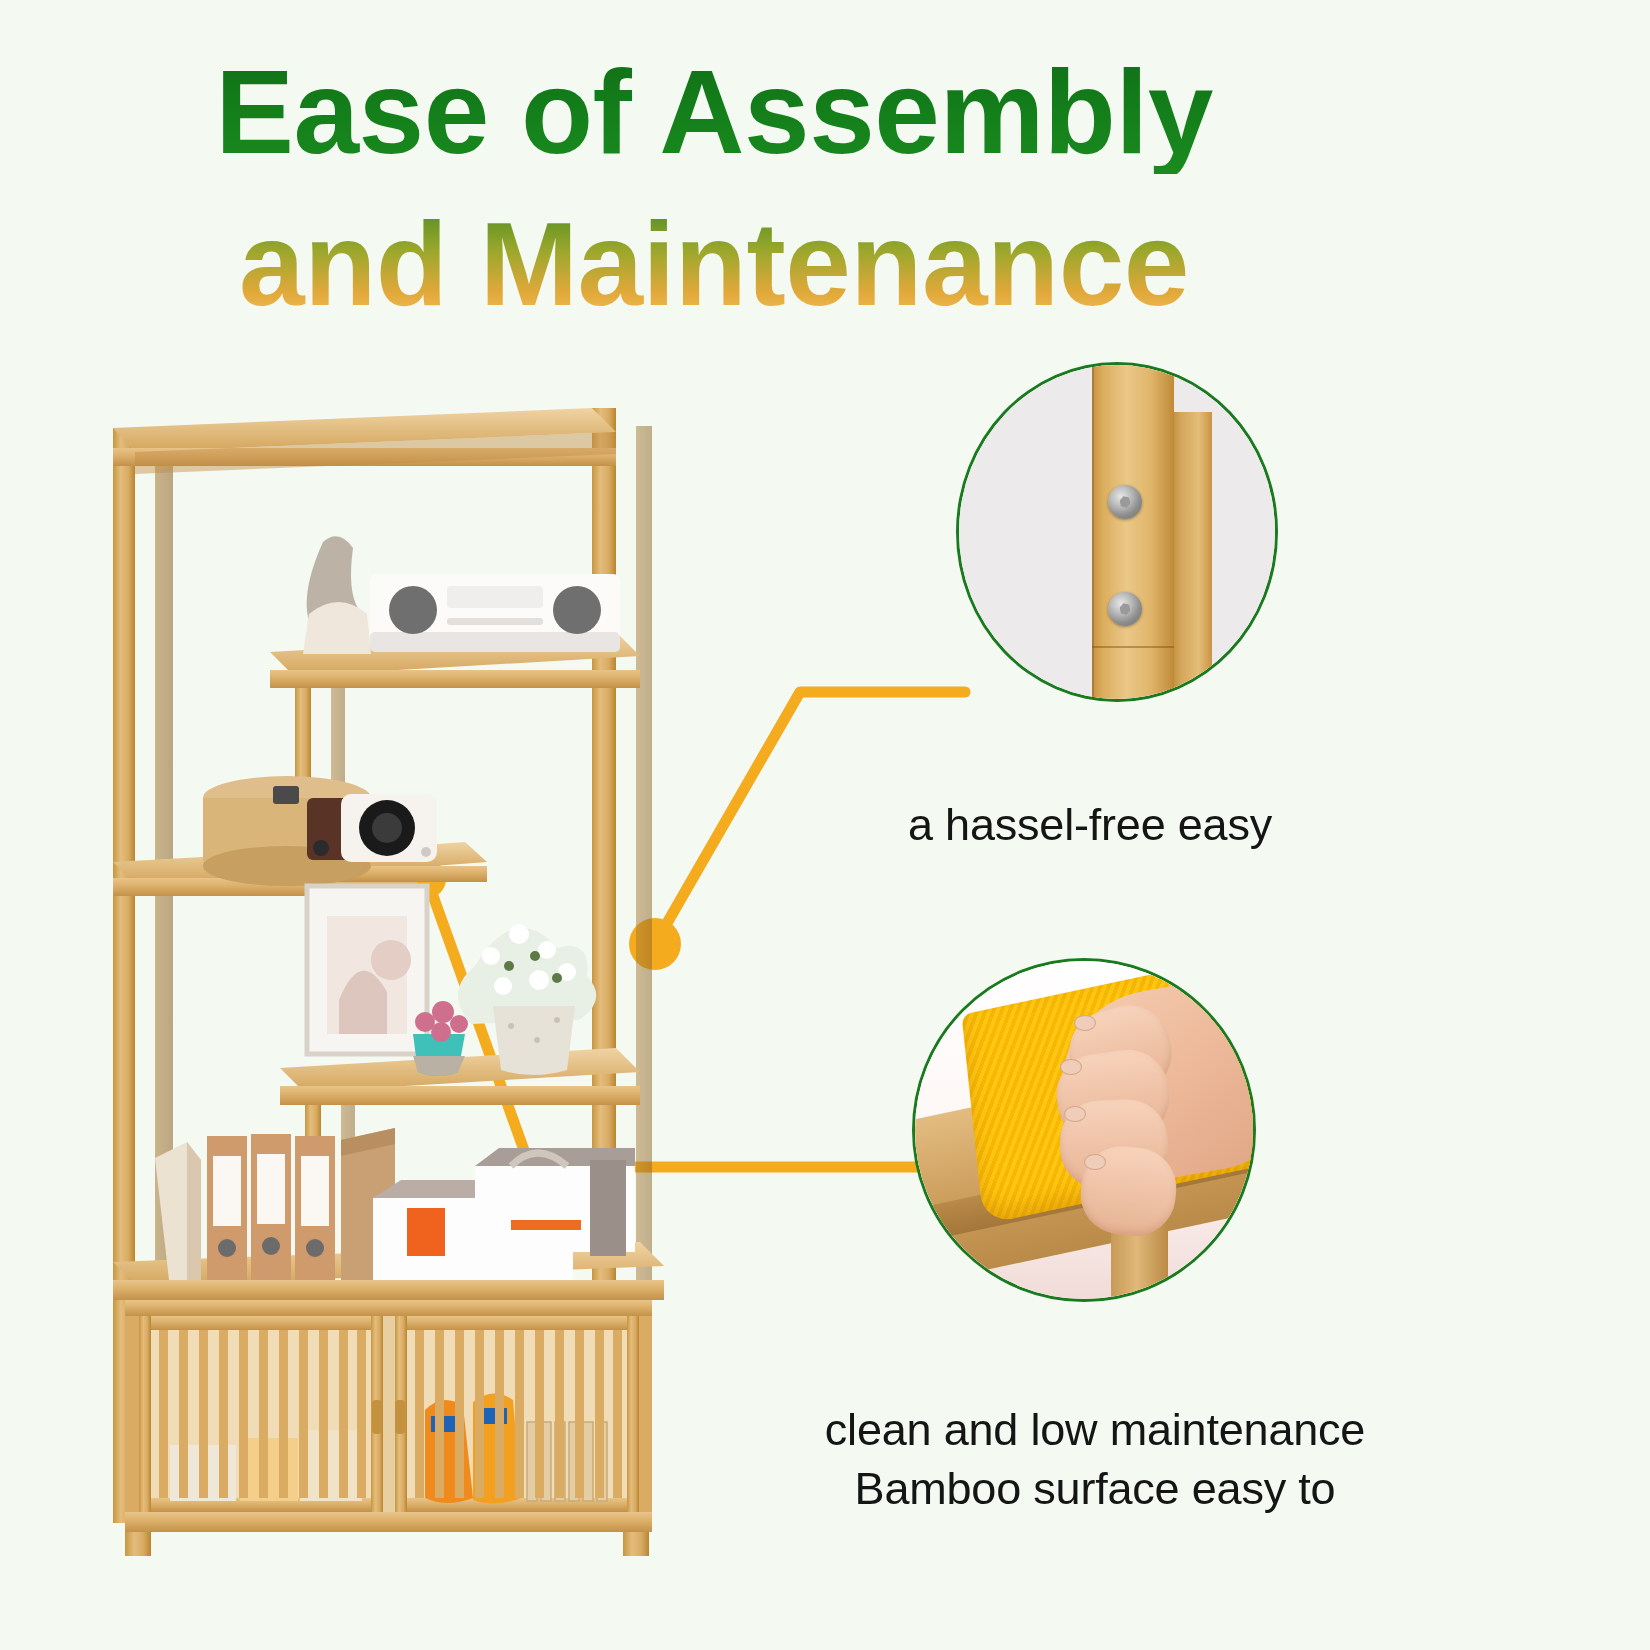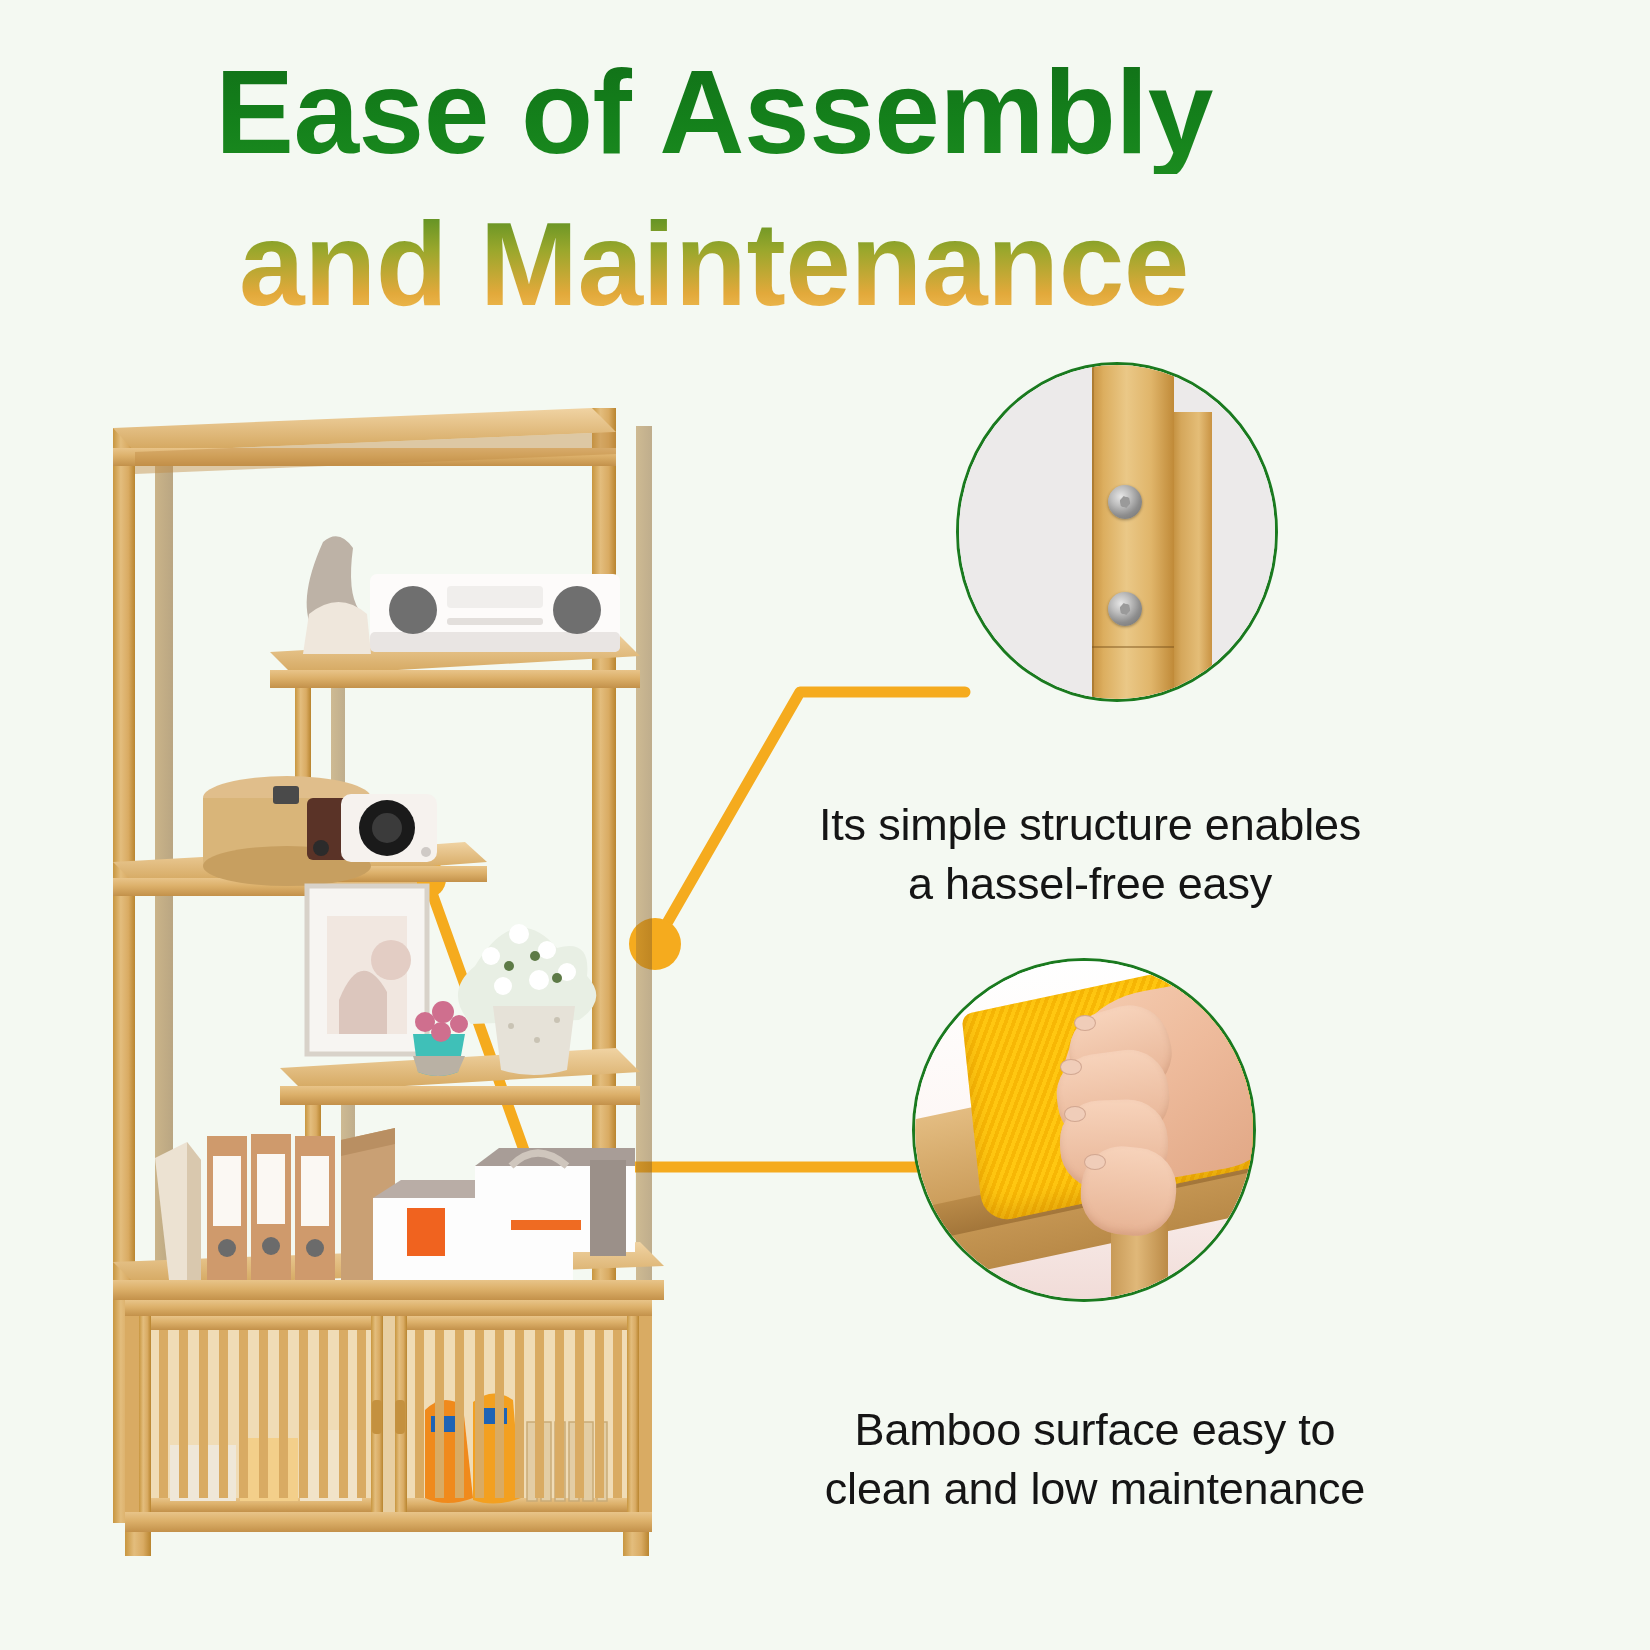--- a/index.html
+++ b/index.html
@@ -404,22 +404,21 @@
       <div class="finger" style="left:43%;top:41%;width:32%;transform:rotate(-2deg)"></div>
       <div class="finger" style="left:49%;top:55%;width:28%;transform:rotate(6deg)"></div>
       <div class="nail" style="left:47%;top:16%"></div>
       <div class="nail" style="left:43%;top:29%"></div>
       <div class="nail" style="left:44%;top:43%"></div>
       <div class="nail" style="left:50%;top:57%"></div>
     </div>
   </div>
 
   <div class="callout-text" id="callout-top">
-    <div>Its simple structure enables</div>
     <div>a hassel-free easy</div>
   </div>
 
   <div class="callout-text" id="callout-bot">
+    <div>clean and low maintenance</div>
     <div>Bamboo surface easy to</div>
-    <div>clean and low maintenance</div>
   </div>
 
 </div>
 
 </body></html>

